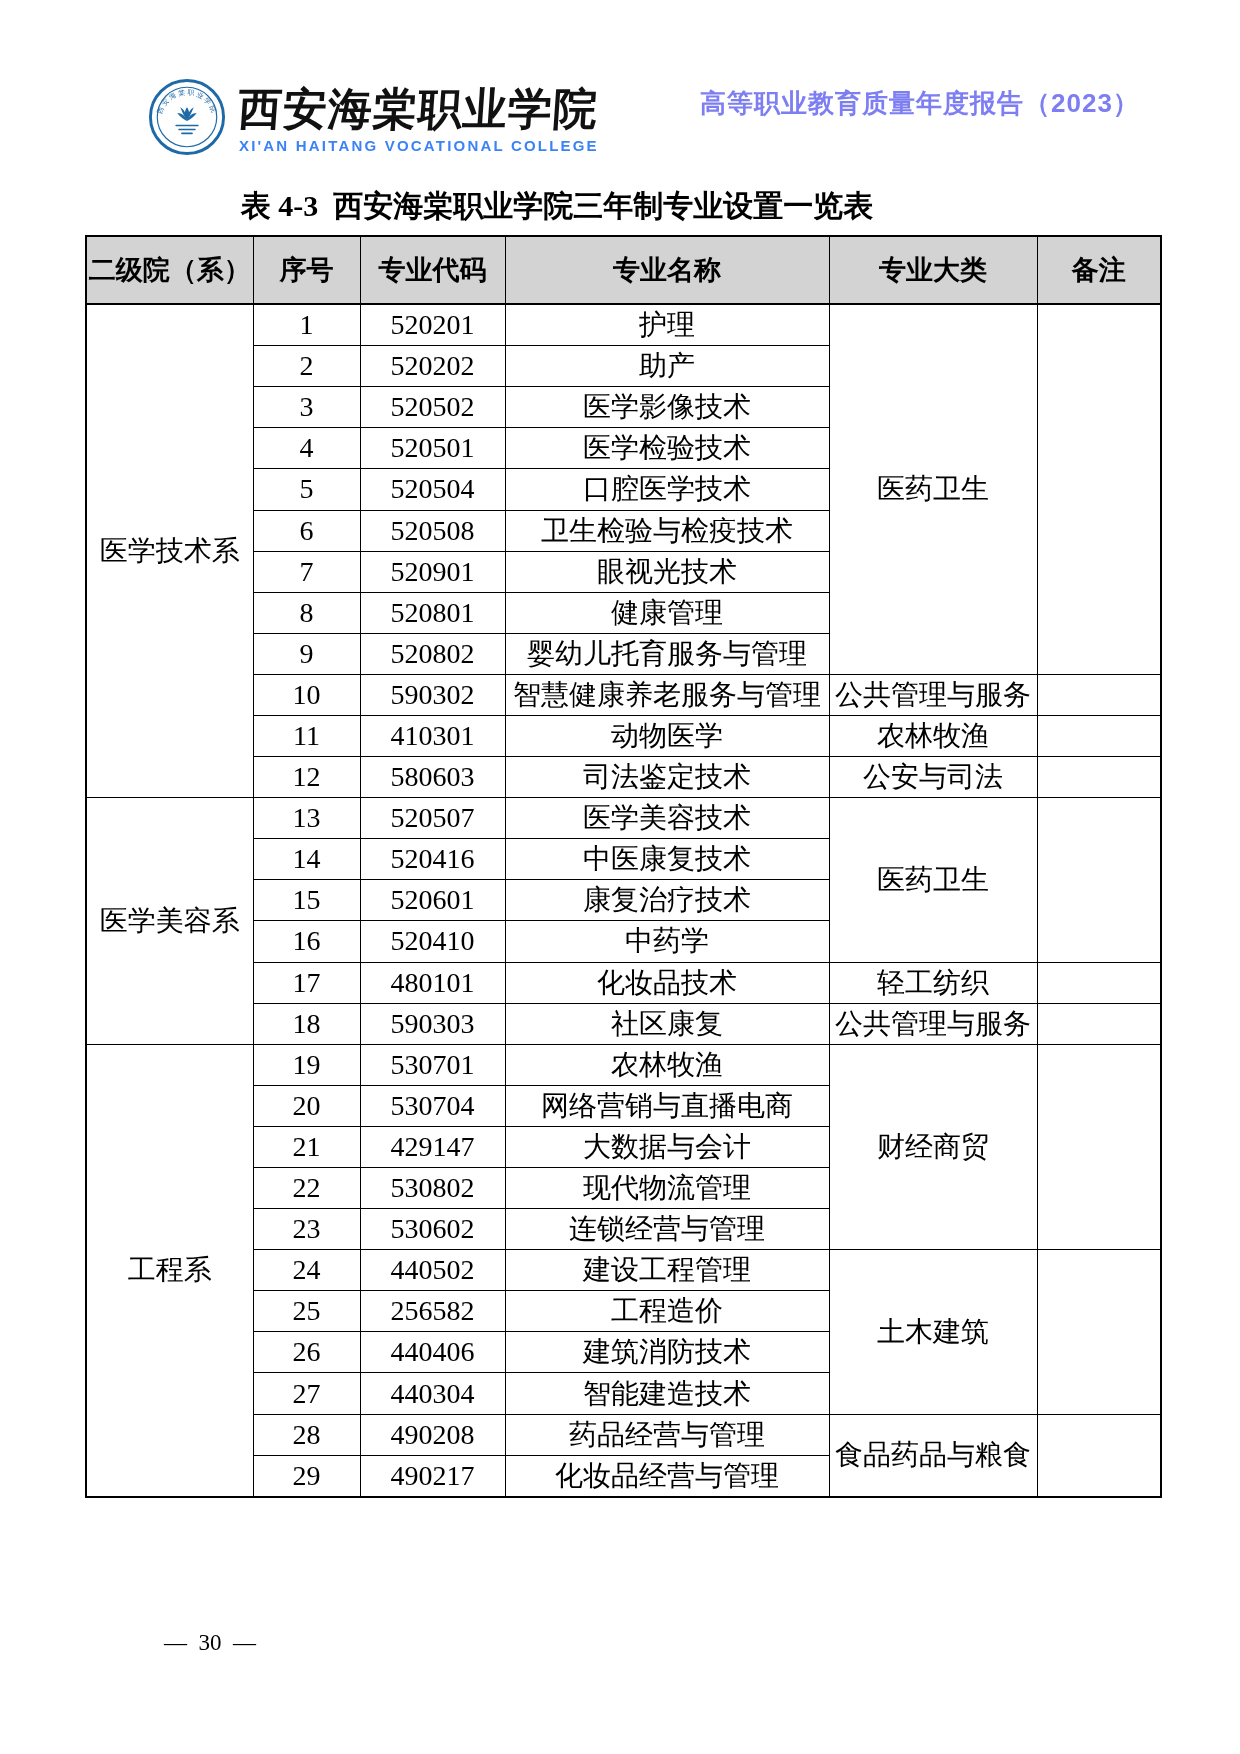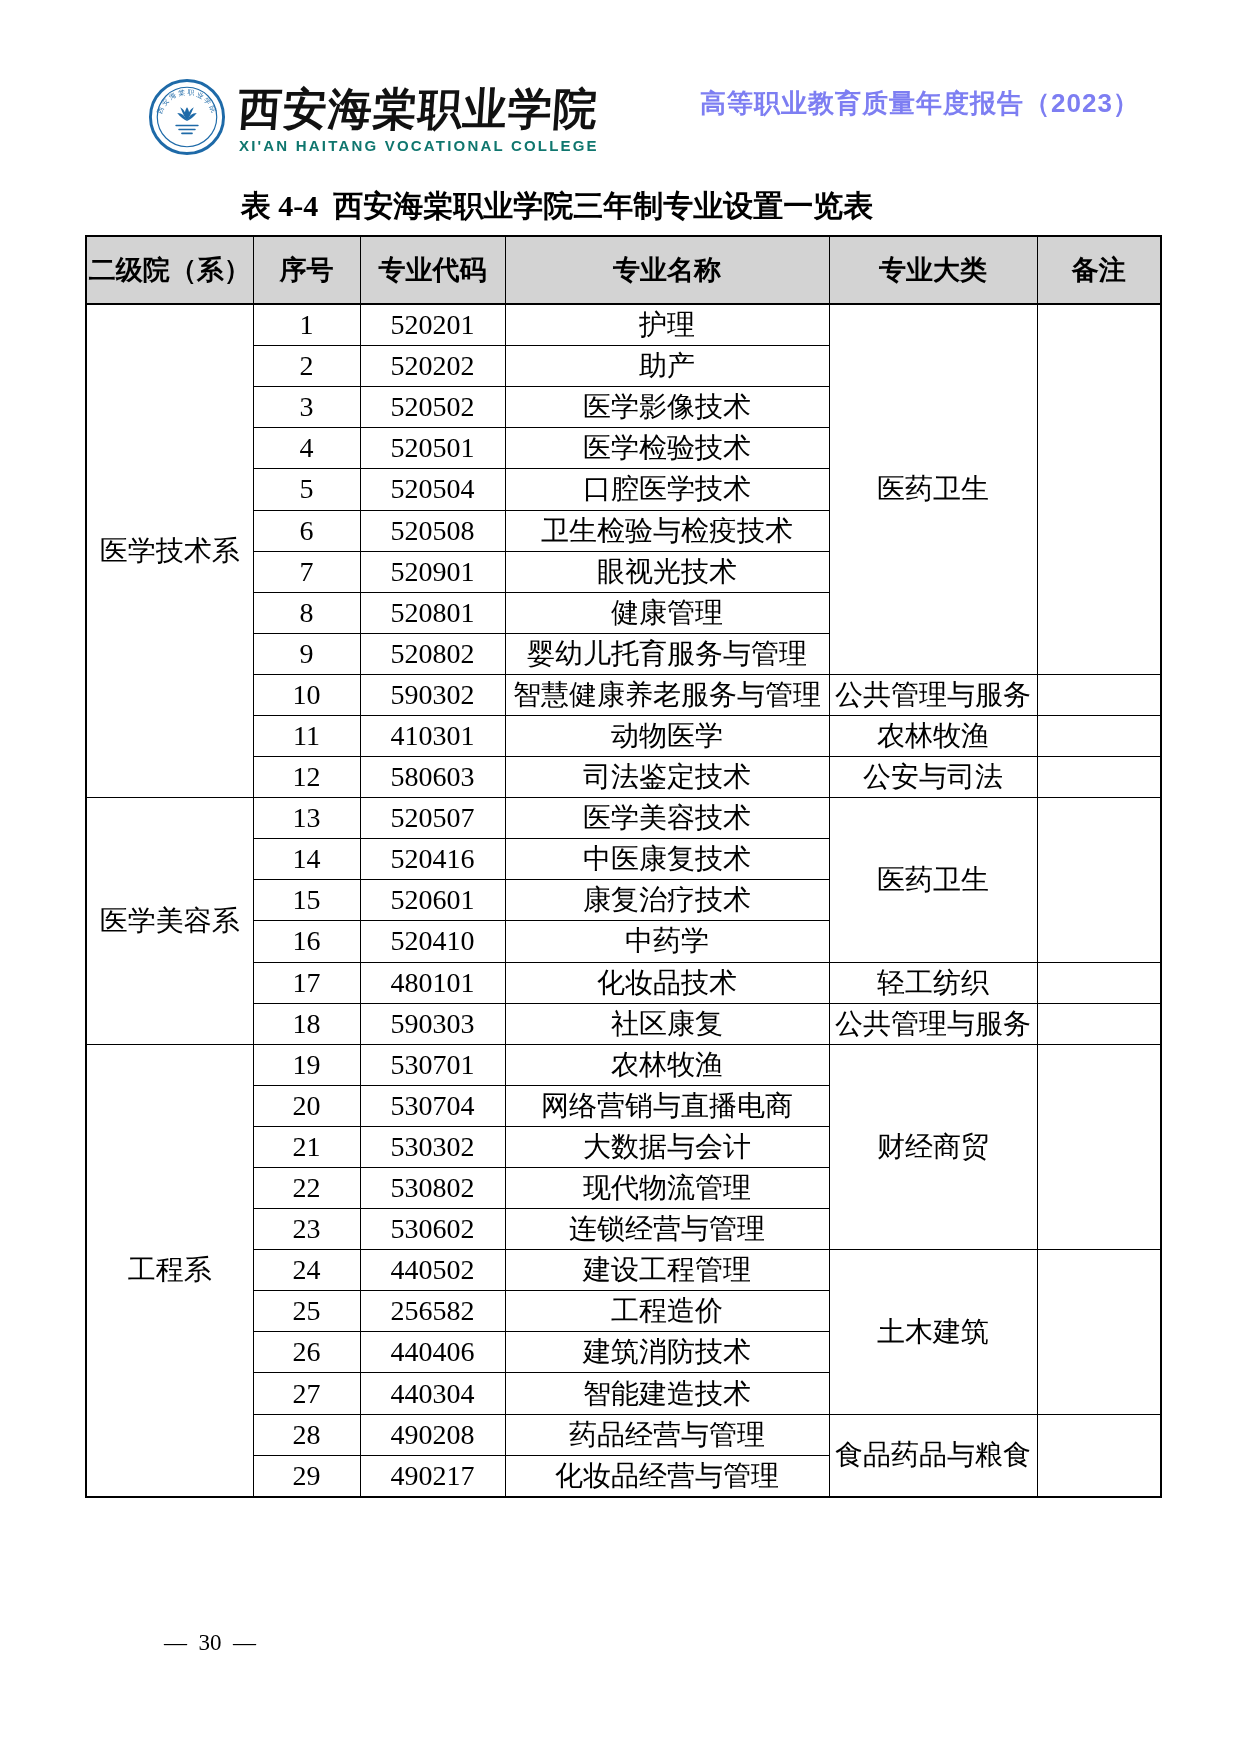--- a/index.html
+++ b/index.html
@@ -31,21 +31,21 @@
     white-space: nowrap;
     color: #111;
   }
   .college-en {
     position: absolute;
     left: 239px; top: 137px;
     font-family: "Liberation Sans", sans-serif;
     font-size: 15px;
     font-weight: 600;
     letter-spacing: 2.2px;
-    color: #0f766e;
+    color: #3b82f6;
     white-space: nowrap;
   }
   .report-title {
     position: absolute;
     left: 700px; top: 86px;
     font-family: "Liberation Sans", sans-serif;
     font-size: 26px;
     font-weight: bold;
     color: #7d7ef2;
     letter-spacing: 1px;
@@ -138,21 +138,21 @@
       <rect x="28" y="48" width="24" height="1.6" rx="0.8"></rect>
       <rect x="31" y="52" width="18" height="1.6" rx="0.8"></rect>
       <rect x="34" y="56" width="12" height="1.6" rx="0.8"></rect>
     </g>
   </svg>
 
   <div class="college-zh">西安海棠职业学院</div>
   <div class="college-en">XI'AN HAITANG VOCATIONAL COLLEGE</div>
   <div class="report-title">高等职业教育质量年度报告（2023）</div>
 
-  <div class="doc-title">表 4-4  西安海棠职业学院三年制专业设置一览表</div>
+  <div class="doc-title">表 4-3  西安海棠职业学院三年制专业设置一览表</div>
 
   <table class="majors">
     <colgroup>
       <col class="c1">
         <col class="c2">
         <col class="c3">
         <col class="c4">
         <col class="c5">
         <col class="c6">
     </colgroup>
@@ -283,21 +283,21 @@
         <td rowspan="5">财经商贸</td>
         <td rowspan="5"></td>
       </tr>
       <tr>
         <td>20</td>
         <td>530704</td>
         <td>网络营销与直播电商</td>
       </tr>
       <tr>
         <td>21</td>
-        <td>530302</td>
+        <td>429147</td>
         <td>大数据与会计</td>
       </tr>
       <tr>
         <td>22</td>
         <td>530802</td>
         <td>现代物流管理</td>
       </tr>
       <tr>
         <td>23</td>
         <td>530602</td>

